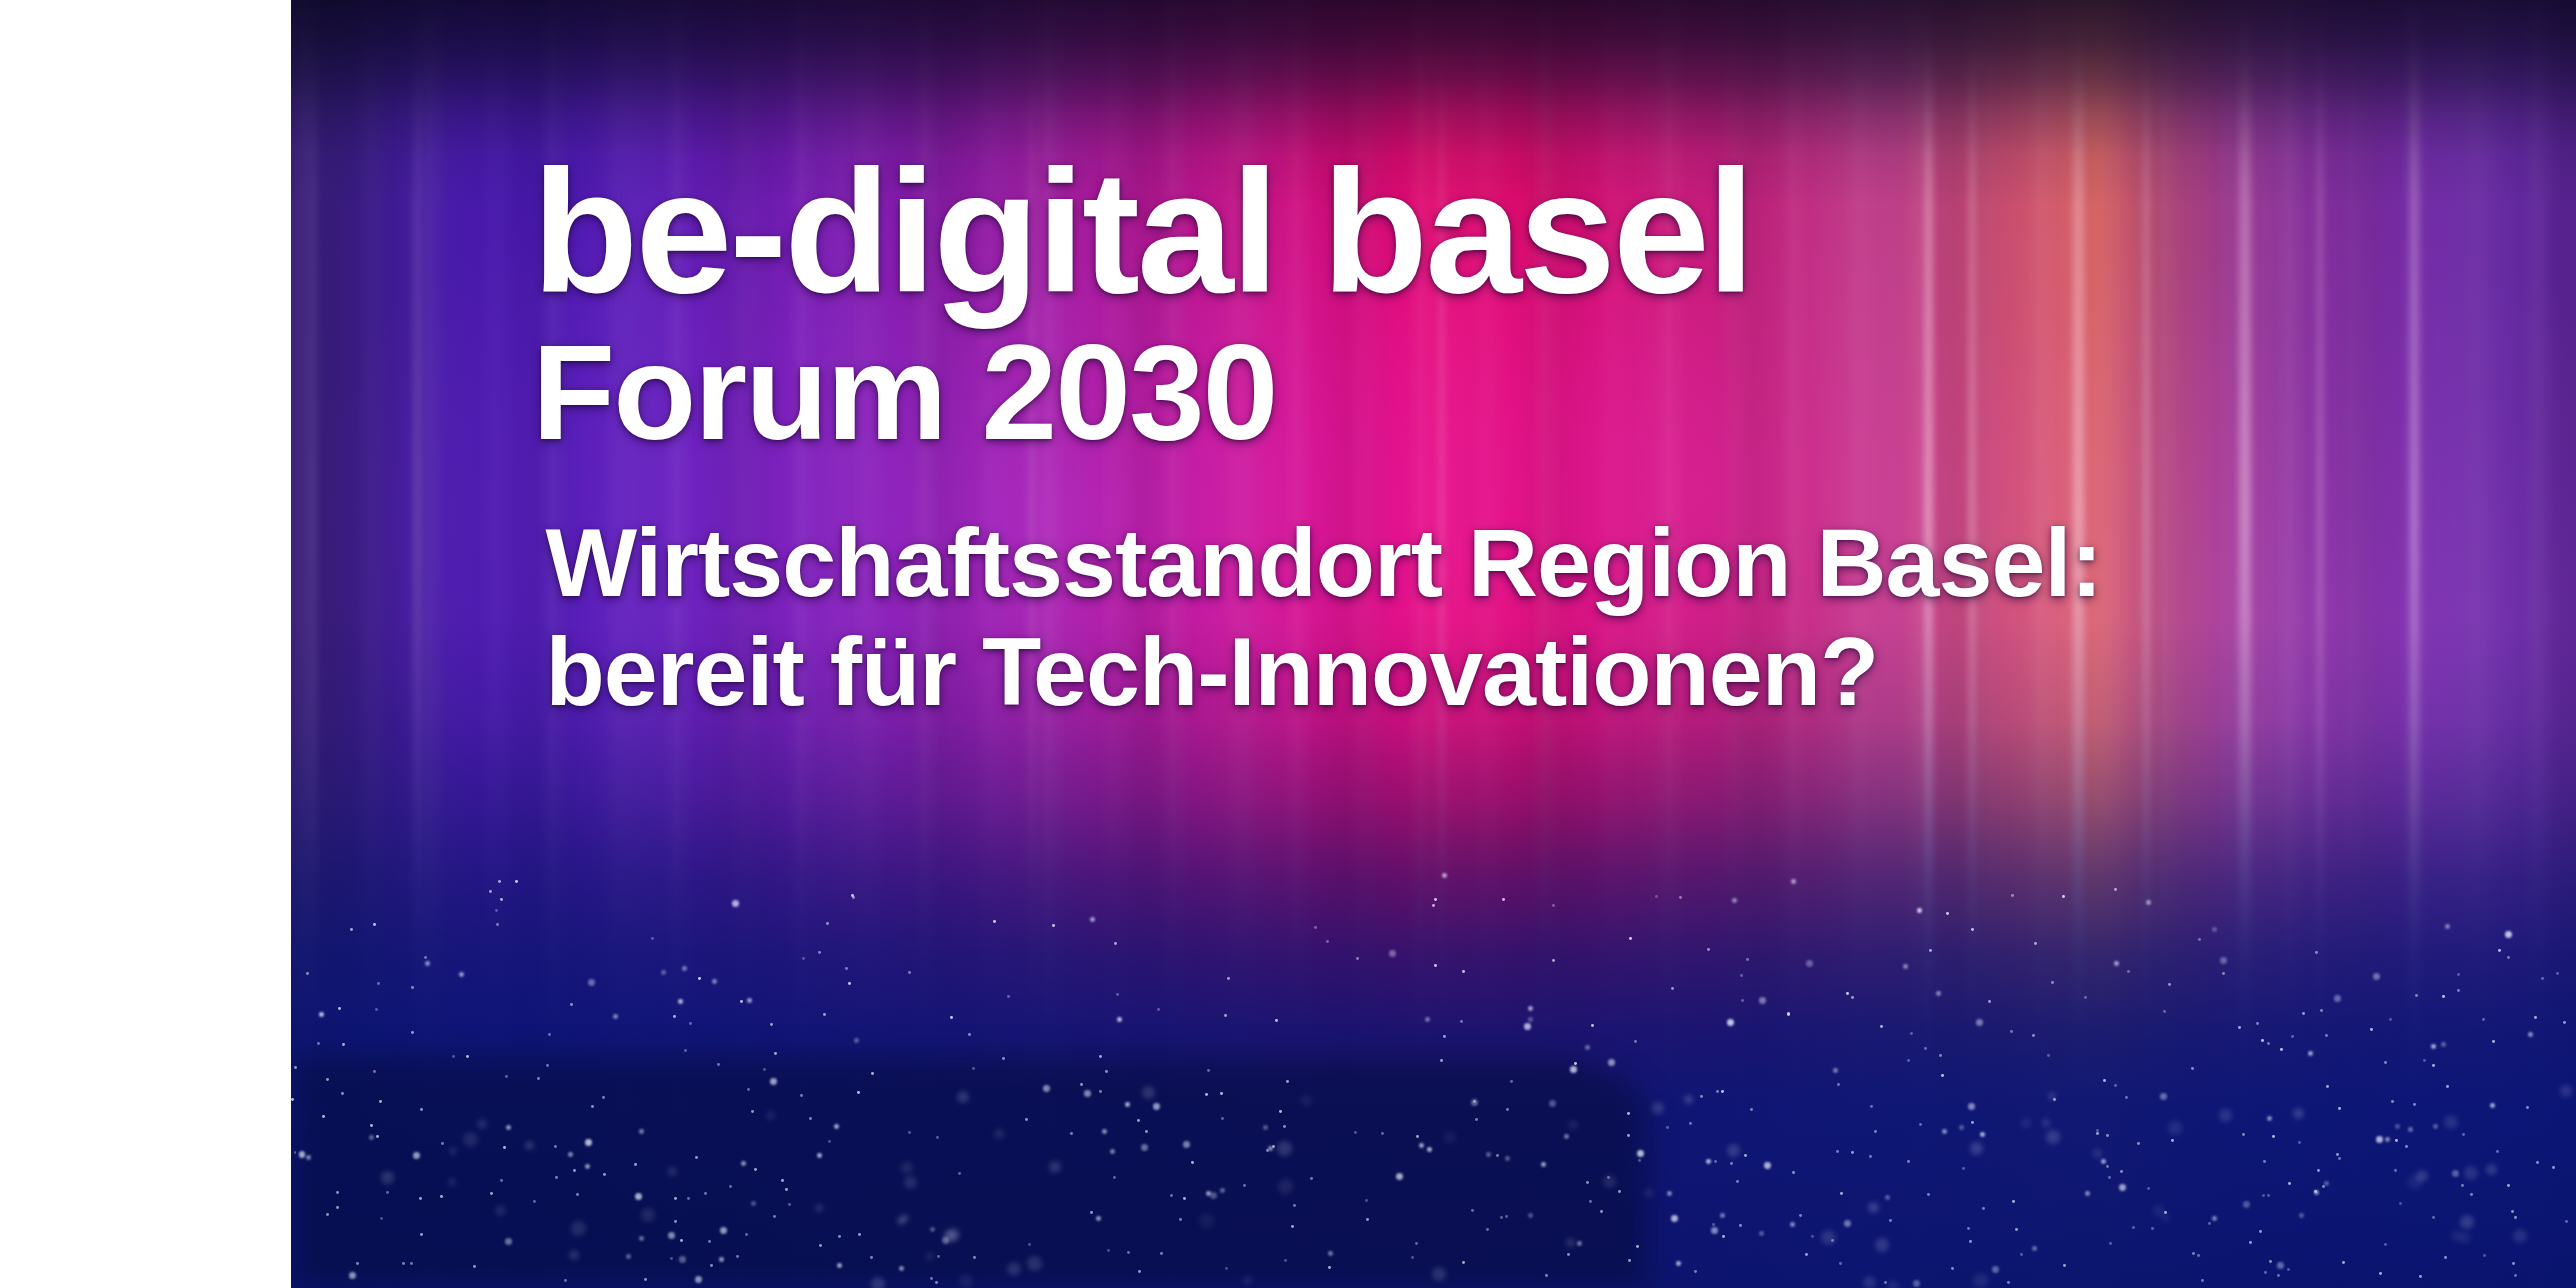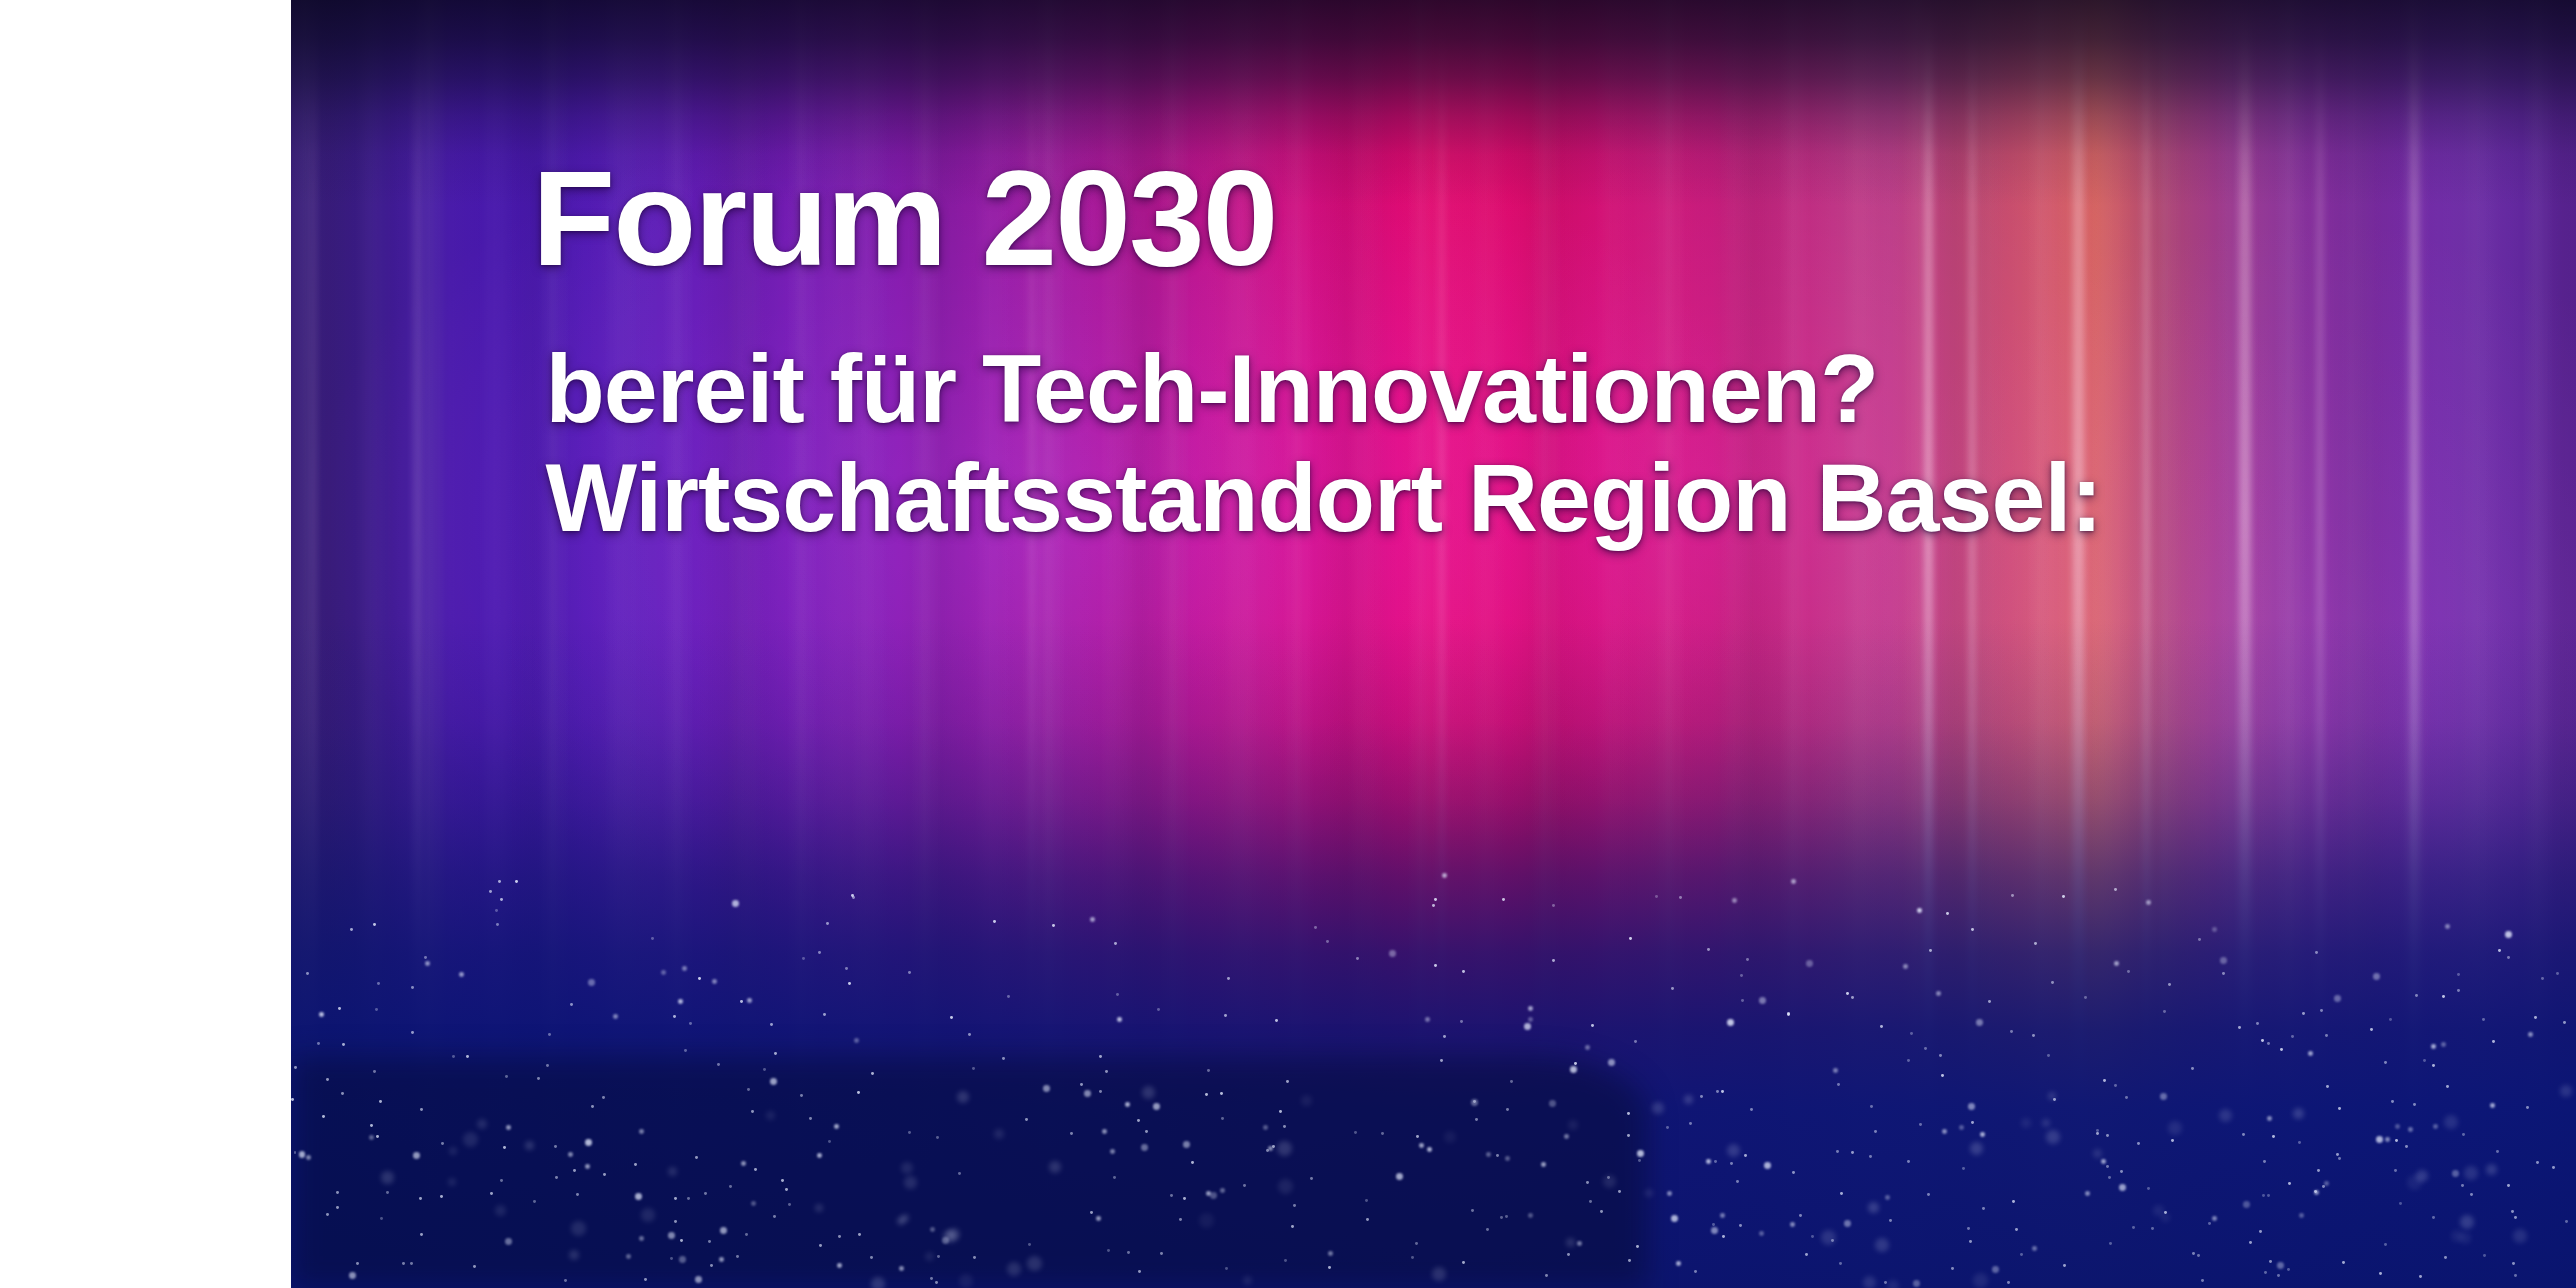--- a/index.html
+++ b/index.html
@@ -856,24 +856,25 @@
         <span style="left: 668px; top: 1274px; width: 14px; height: 14px; opacity: 0.07; filter: blur(2.9px);"></span>
         <span style="left: 1141px; top: 1267px; width: 14.4px; height: 14.4px; opacity: 0.15; filter: blur(2.9px);"></span>
         <span style="left: 952px; top: 1276px; width: 9px; height: 9px; opacity: 0.09; filter: blur(2.9px);"></span>
         <span style="left: 90px; top: 1171px; width: 12.6px; height: 12.6px; opacity: 0.16; filter: blur(2.9px);"></span>
         <span style="left: 1312px; top: 1175px; width: 13px; height: 13px; opacity: 0.11; filter: blur(2.9px);"></span>
         <span style="left: 2153px; top: 1115px; width: 14.2px; height: 14.2px; opacity: 0.12; filter: blur(2.9px);"></span>
         <span style="left: 716px; top: 1262px; width: 14px; height: 14px; opacity: 0.14; filter: blur(2.9px);"></span>
       </div>
 
     <div id="headline-block">
+      <div class="title-main">be-digital basel</div>
       <div class="title-sub">Forum 2030</div>
       <div class="tagline">
+        <span class="tl-line">Wirtschaftsstandort Region Basel:</span>
         <span class="tl-line">bereit für Tech-Innovationen?</span>
-        <span class="tl-line">Wirtschaftsstandort Region Basel:</span>
       </div>
     </div>
 
   </div>
 
   <div id="left-margin"></div>
 
 </div>
 
 

